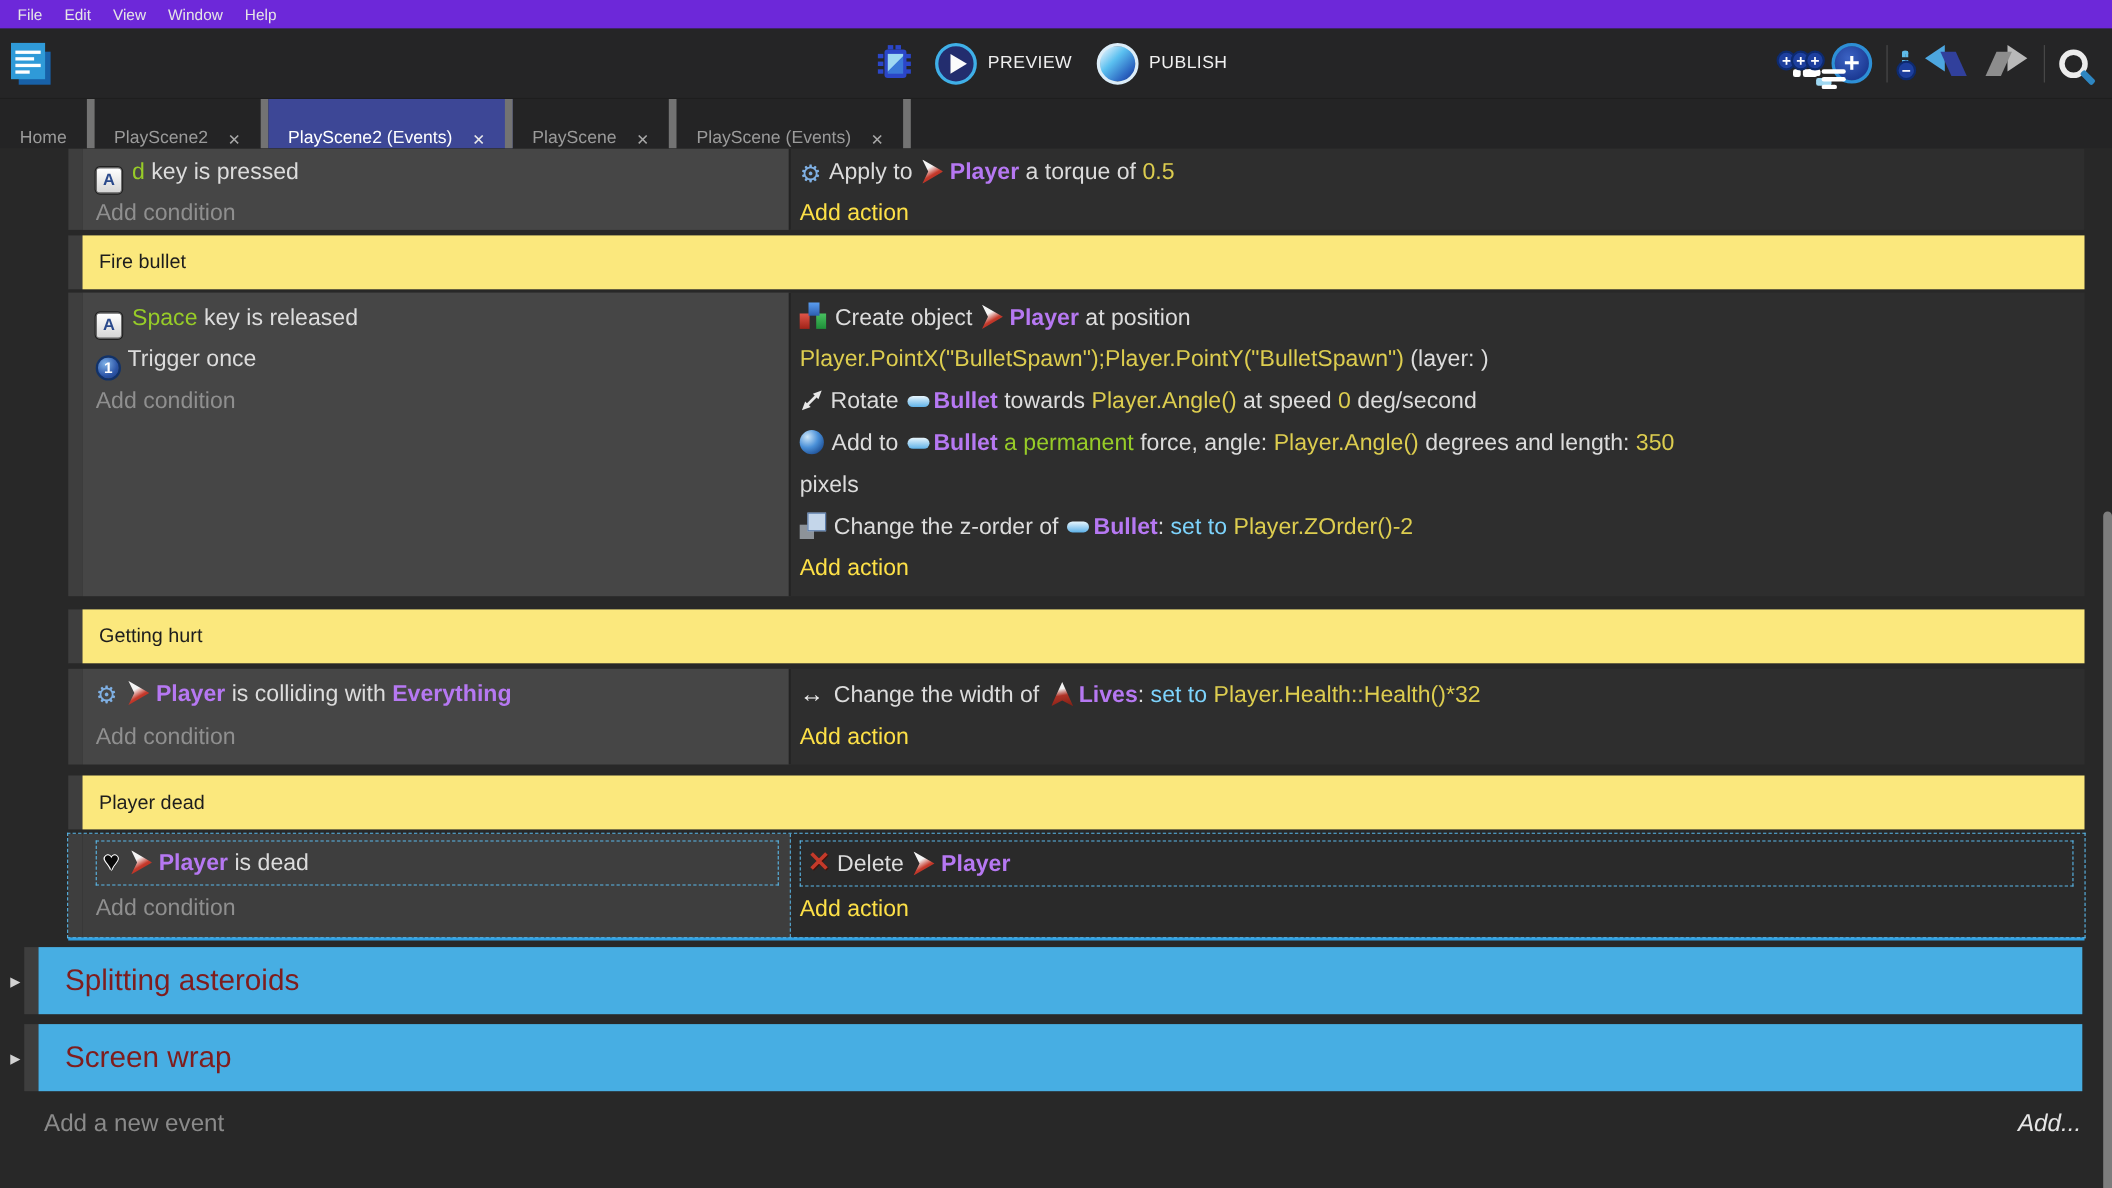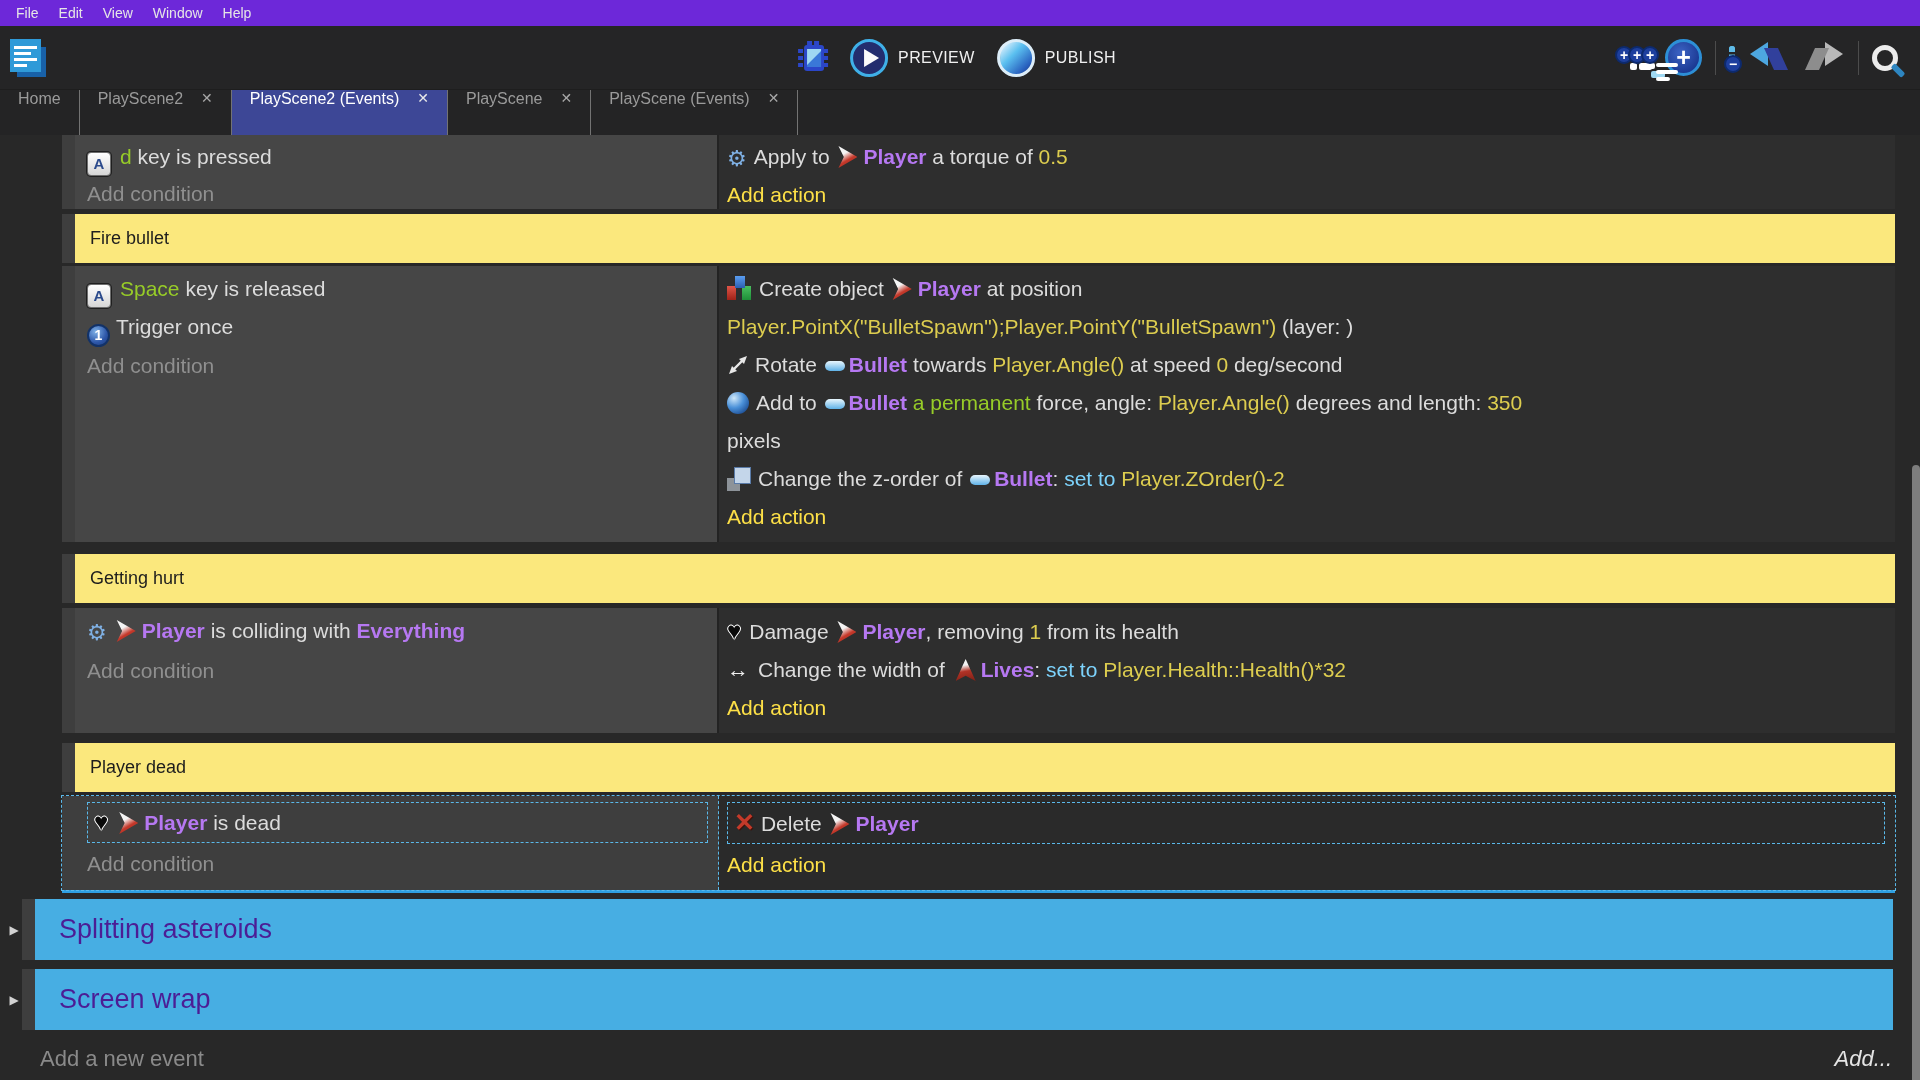--- a/index.html
+++ b/index.html
@@ -53,21 +53,21 @@
   .addcirc { width:37px; height:37px; border-radius:50%; border:3px solid #2d8fd6;
     background:radial-gradient(circle at 40% 35%, #3c63c4, #1c3a94 72%); color:#fff;
     display:flex; align-items:center; justify-content:center; font-size:25px; font-weight:bold; line-height:1; }
   .delsel { width:31px; height:29px; border:3px dashed #5fbbe8; border-radius:4px; }
   .sep { width:1px; height:34px; background:#4c4c4c; }
   .search { position:relative; width:26px; height:26px; border:5px solid #ececec; border-radius:50%; margin-right:10px; }
   .search::after { content:""; position:absolute; width:6px; height:15px; background:#2e86c1; right:-8px; bottom:-12px; transform:rotate(-45deg); border-radius:2px; }
 
   
   .tabbar { height:45px; background:#242425; display:flex; align-items:stretch; }
-  .tab { display:flex; align-items:flex-start; gap:18px; padding:0 18px; font-size:16px; color:#9b9b9b; border-right:1px solid #737373; cursor:pointer; }
+  .tab { display:flex; align-items:flex-end; gap:18px; padding:0 18px; font-size:16px; color:#9b9b9b; border-right:7px solid #737373; cursor:pointer; }
   .tab.active { background:#3d4796; color:#fff; }
   .tab .close { font-size:14px; color:#a8a8a8; }
   .tab.active .close { color:#e9e9e9; }
 
   
   .sheet { position:relative; height:945px; background:#282828; }
   .block { display:flex; align-items:stretch; margin-left:62px; margin-right:25px; }
   .gutter { width:13px; background:#3e3e3e; flex:none; }
   .cond { width:644px; background:#464646; padding:4px 0 6px 12px; border-right:2px solid #232323; }
   .acts { flex:1; background:#2e2e2e; padding:4px 0 6px 8px; }
@@ -110,21 +110,21 @@
     background:radial-gradient(circle at 32% 28%, #cfe8fa, #4a90d8 45%, #1d4e94 82%); }
   .i-zorder { display:inline-block; position:relative; width:25px; height:25px; margin-right:6px; vertical-align:-5px; }
   .i-zorder::before { content:""; position:absolute; left:0; bottom:0; width:13px; height:13px; background:#8d9399; }
   .i-zorder::after { content:""; position:absolute; right:1px; top:1px; width:15px; height:15px; background:#c4d6ea; border:1px solid #5a7ba8; }
 
   
   .comment { display:flex; align-items:stretch; margin-left:62px; margin-right:25px; height:49px; }
   .cbar { flex:1; background:#fbe87d; color:#1d1d1d; font-size:18px; display:flex; align-items:center; padding-left:15px; }
   .group-row { display:flex; align-items:stretch; margin-left:6px; margin-right:27px; height:61px; }
   .garr { width:16px; display:flex; align-items:center; justify-content:center; color:#d2d2d2; font-size:12px; cursor:pointer; }
-  .gbar { flex:1; background:#47aee3; display:flex; align-items:center; padding-left:24px; font-size:27px; color:#4c1d95; }
+  .gbar { flex:1; background:#47aee3; display:flex; align-items:center; padding-left:24px; font-size:27px; color:#7f1d1d; }
   .footer { display:flex; justify-content:space-between; padding:16px 28px 0 40px; font-size:22px; color:#8a8a8a; }
   .footer .right { color:#e5e5e5;font-style:italic; }
 
   
   .sel { outline:1px dashed #5ab8e9; }
   .sel .cond { background:#3e3e3e; border-right:1px dashed #5ab8e9; }
   .sel .acts { background:#2a2a2a; }
   .sel-line { border:1px dashed #5ab8e9; padding-left:6px; margin:2px 10px 2px 0; }
   .sel-underline { height:3px; background:#2e9fe2; margin-left:62px; margin-right:25px; }
 
@@ -298,23 +298,20 @@
   <div class="block mt5">
     <div class="gutter"></div>
     <div class="cond">
       <div class="line">
         <span class="i-gear">⚙</span><span class="i-player"></span><span class="sg-o">Player</span><span> is colliding with </span><span class="sg-o">Everything</span>
       </div>
       <div class="line ph">Add condition</div>
     </div>
     <div class="acts">
       <div class="line">
-        <span class="i-heart">♥</span><span>Damage </span><span class="i-player"></span><span class="sg-o">Player</span><span>, removing </span><span class="sg-y">1</span><span> from its health</span>
-      </div>
-      <div class="line">
         <span class="i-width">↔</span><span>Change the width of </span><span class="i-lives"></span><span class="sg-o">Lives</span><span>: </span><span class="sg-p">set to </span><span class="sg-y">Player.Health::Health()*32</span>
       </div>
       <div class="line ph">Add action</div>
     </div>
   </div>
 
   <div class="comment mt10">
     <div class="gutter"></div>
     <div class="cbar">
         <span>Player dead</span>

